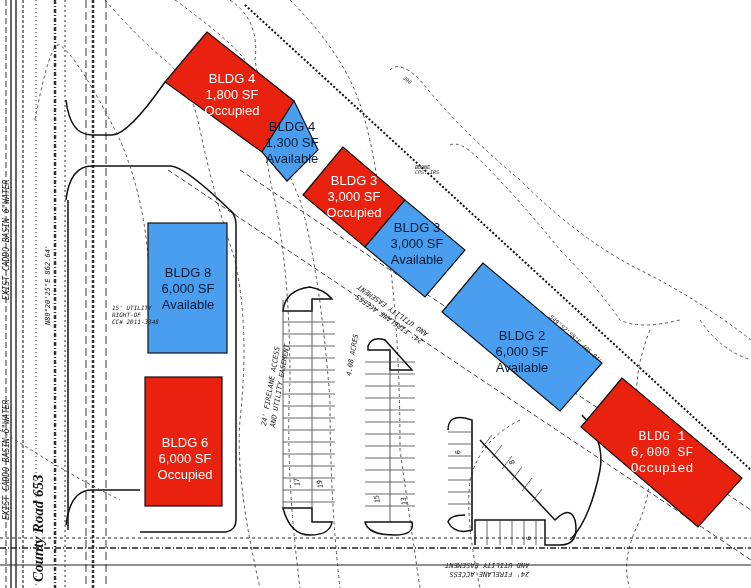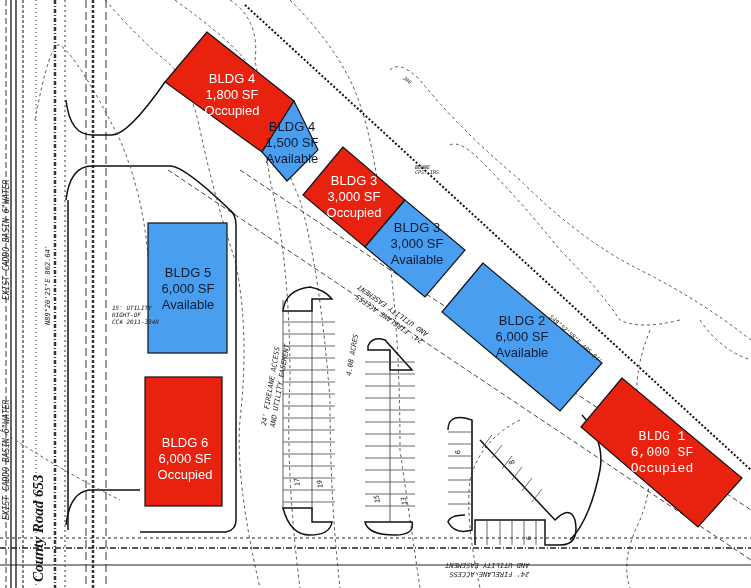--- a/index.html
+++ b/index.html
@@ -148,45 +148,45 @@
   <rect x="145" y="377" width="77" height="129" fill="#e8220f" stroke="#111" stroke-width="1.2"></rect>
 </svg>
 
 <div class="lbl occ" style="left:232px;top:95px;">
   <span>BLDG 4</span>
       <span>1,800 SF</span>
       <span>Occupied</span>
 </div>
 <div class="lbl av" style="left:292px;top:143px;">
   <span>BLDG 4</span>
-      <span>1,500 SF</span>
+      <span>1,300 SF</span>
       <span>Available</span>
 </div>
 <div class="lbl occ" style="left:354px;top:197px;">
   <span>BLDG 3</span>
       <span>3,000 SF</span>
       <span>Occupied</span>
 </div>
 <div class="lbl av" style="left:417px;top:244px;">
   <span>BLDG 3</span>
       <span>3,000 SF</span>
       <span>Available</span>
 </div>
-<div class="lbl av" style="left:522px;top:337px;">
+<div class="lbl av" style="left:522px;top:352px;">
   <span>BLDG 2</span>
       <span>6,000 SF</span>
       <span>Available</span>
 </div>
 <div class="lbl occ" style="left:662px;top:453px;font-family:Liberation Mono, monospace;">
   <span>BLDG 1</span>
       <span>6,000 SF</span>
       <span>Occupied</span>
 </div>
 <div class="lbl av" style="left:188px;top:289px;">
-  <span>BLDG 5</span>
+  <span>BLDG 8</span>
       <span>6,000 SF</span>
       <span>Available</span>
 </div>
 <div class="lbl occ" style="left:185px;top:459px;">
   <span>BLDG 6</span>
       <span>6,000 SF</span>
       <span>Occupied</span>
 </div>
 
 <div class="road" style="left:30px;top:582px;">County Road 653</div>

